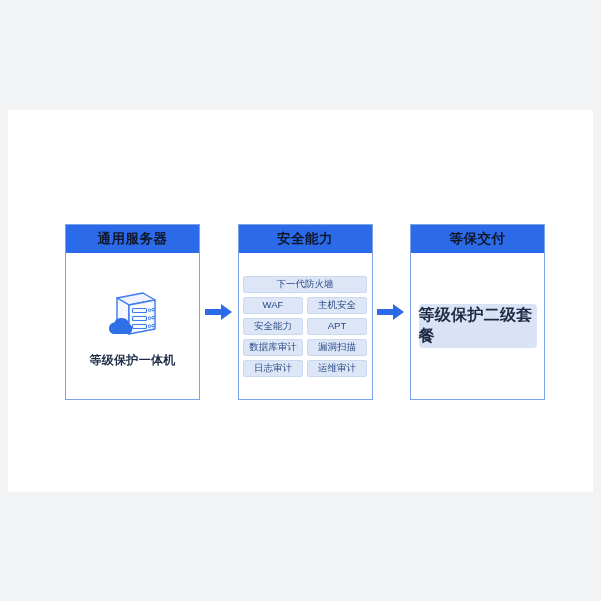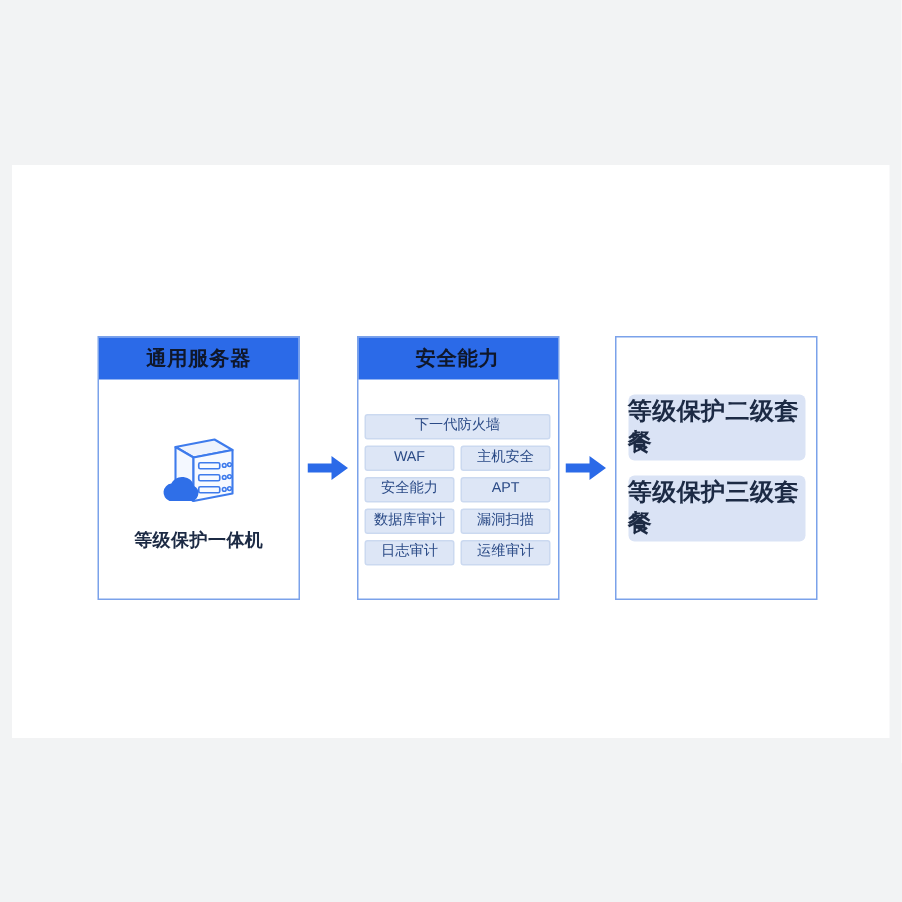--- a/index.html
+++ b/index.html
@@ -230,23 +230,23 @@
         </div>
       </div>
 
       <div class="arrow">
         <svg width="28" height="18" viewBox="0 0 28 18" aria-hidden="true">
           <path d="M0,6 L16,6 L16,1 L27,9 L16,17 L16,12 L0,12 Z" fill="#2b6ae8"></path>
         </svg>
       </div>
 
       <div class="column">
+        <div class="col-header">等保交付</div>
         <div class="col-body">
           <div class="pkg-list">
             <div class="pkg">等级保护二级套餐</div>
-            <div class="pkg">等级保护三级套餐</div>
           </div>
         </div>
       </div>
 
     </div>
   </div>
 </div>
 
 </body></html>

